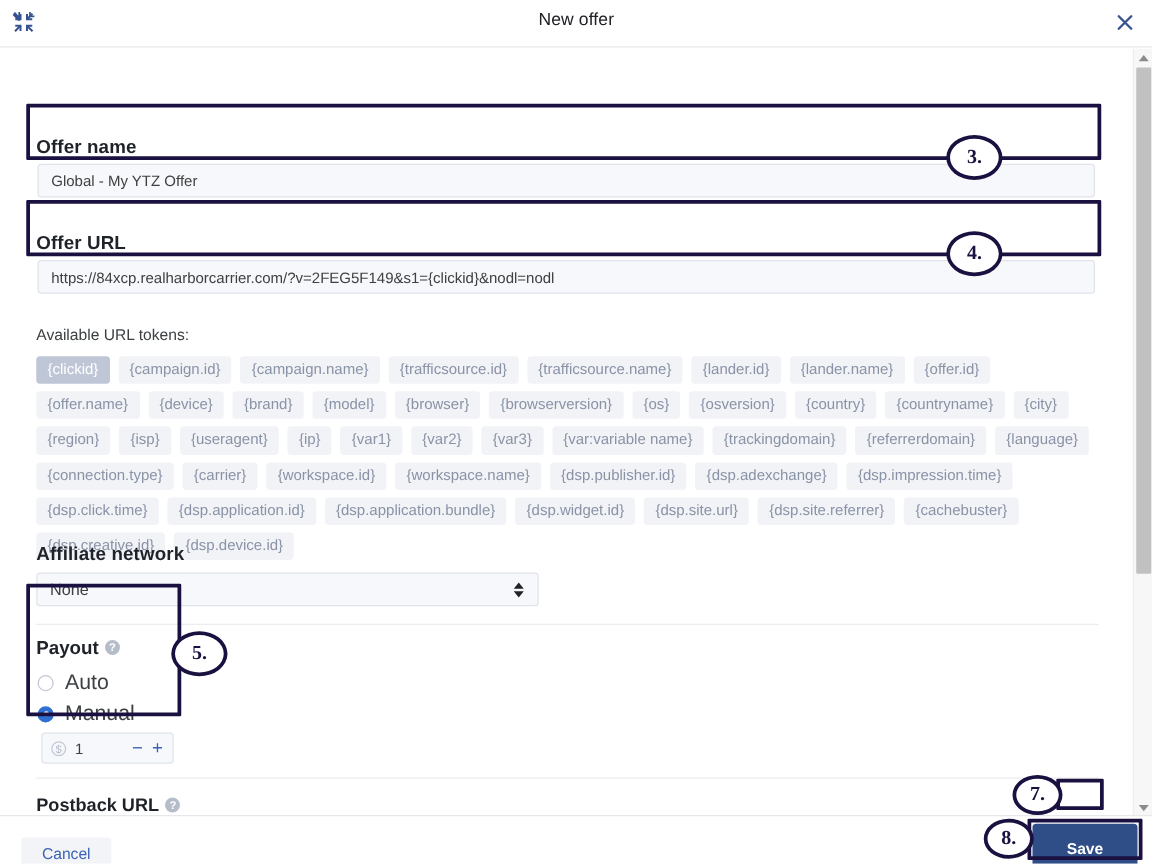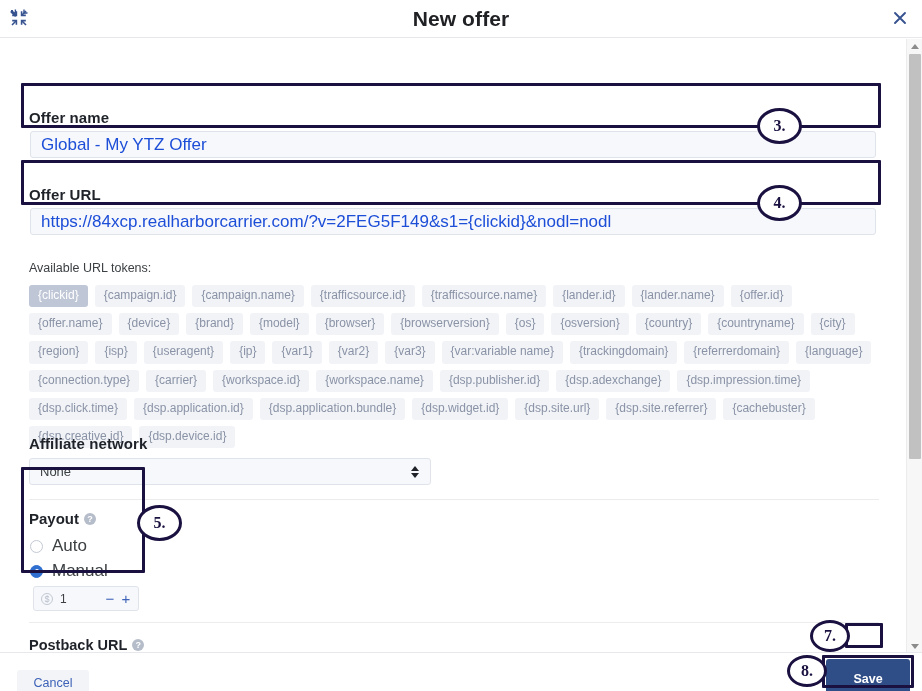--- a/index.html
+++ b/index.html
@@ -21,21 +21,21 @@
   
   .modal-header {
     position: absolute; top: 0; left: 0;
     width: 922px; height: 38px;
     background: #ffffff;
     border-bottom: 1px solid #e6e8ec;
   }
   .modal-title {
     position: absolute; left: 0; top: 7px;
     width: 922px; text-align: center;
-    font-size: 21px; color: #202124; font-weight: 700;
+    font-size: 14px; color: #202124; font-weight: 400;
     letter-spacing: .1px;
   }
   .collapse-icon {
     position: absolute; left: 8px; top: 7px;
     width: 22px; height: 22px;
     cursor: pointer;
   }
   .close-icon {
     position: absolute; right: 10px; top: 6px;
     width: 24px; height: 24px;
@@ -84,22 +84,22 @@
   .field-label {
     position: absolute;
     font-size: 15px; color: #1f2329; font-weight: 700;
     letter-spacing: .1px;
   }
   .text-input {
     position: absolute;
     background: #f6f8fb;
     border: 1px solid #dfe3ea;
     border-radius: 3px;
-    font-size: 17px;
-    color: #1d4ed8;
+    font-size: 12px;
+    color: #404040;
     padding: 0 10px;
     display: flex; align-items: center;
     font-family: "Liberation Sans", sans-serif;
     outline: none;
   }
 
   
   .anno-box {
     position: absolute;
     border: 3px solid #1b1140;

